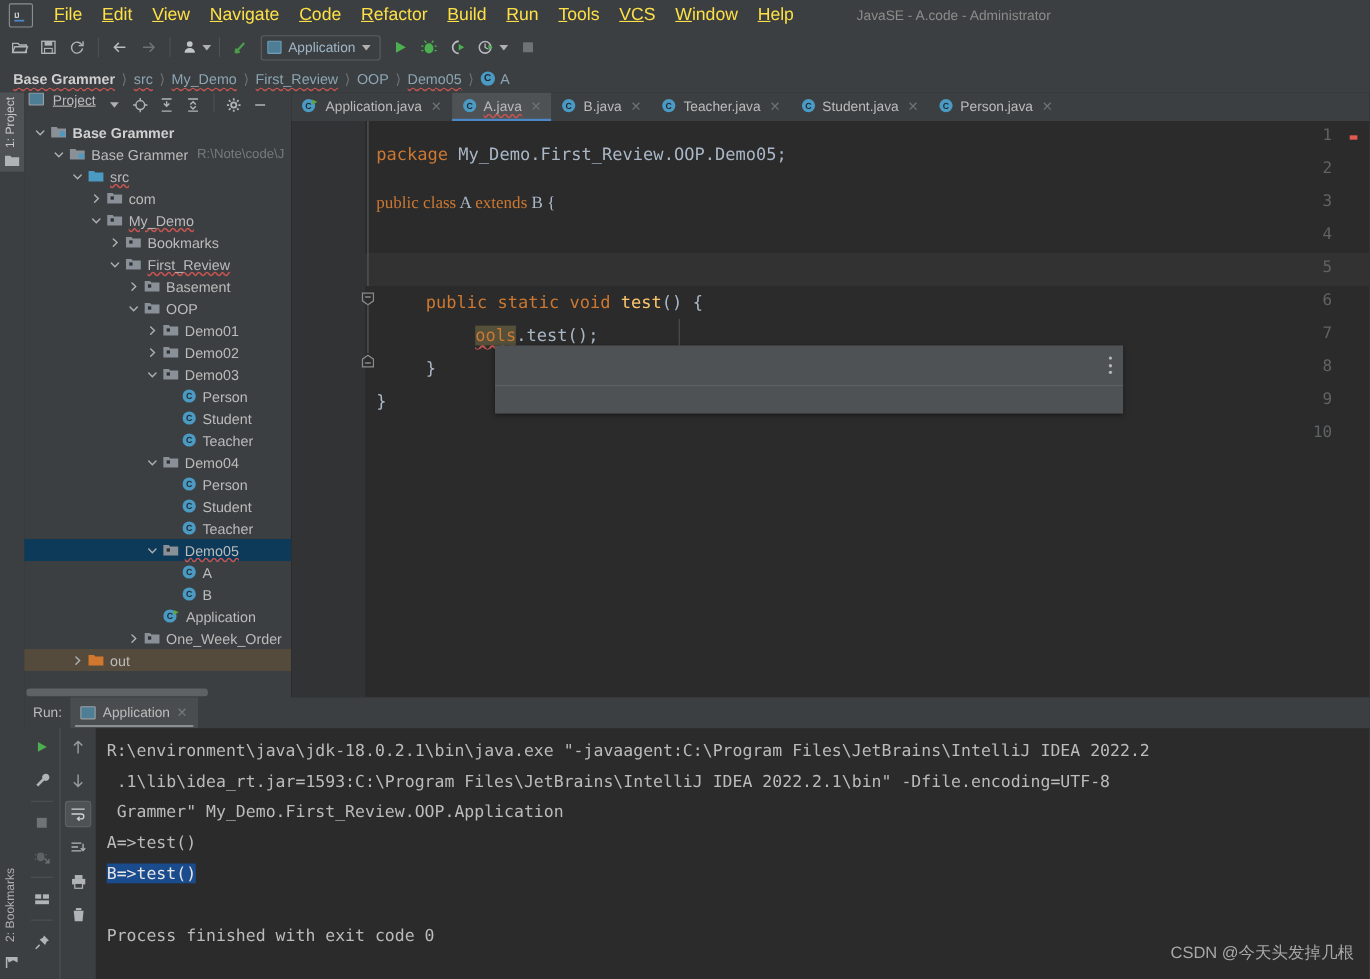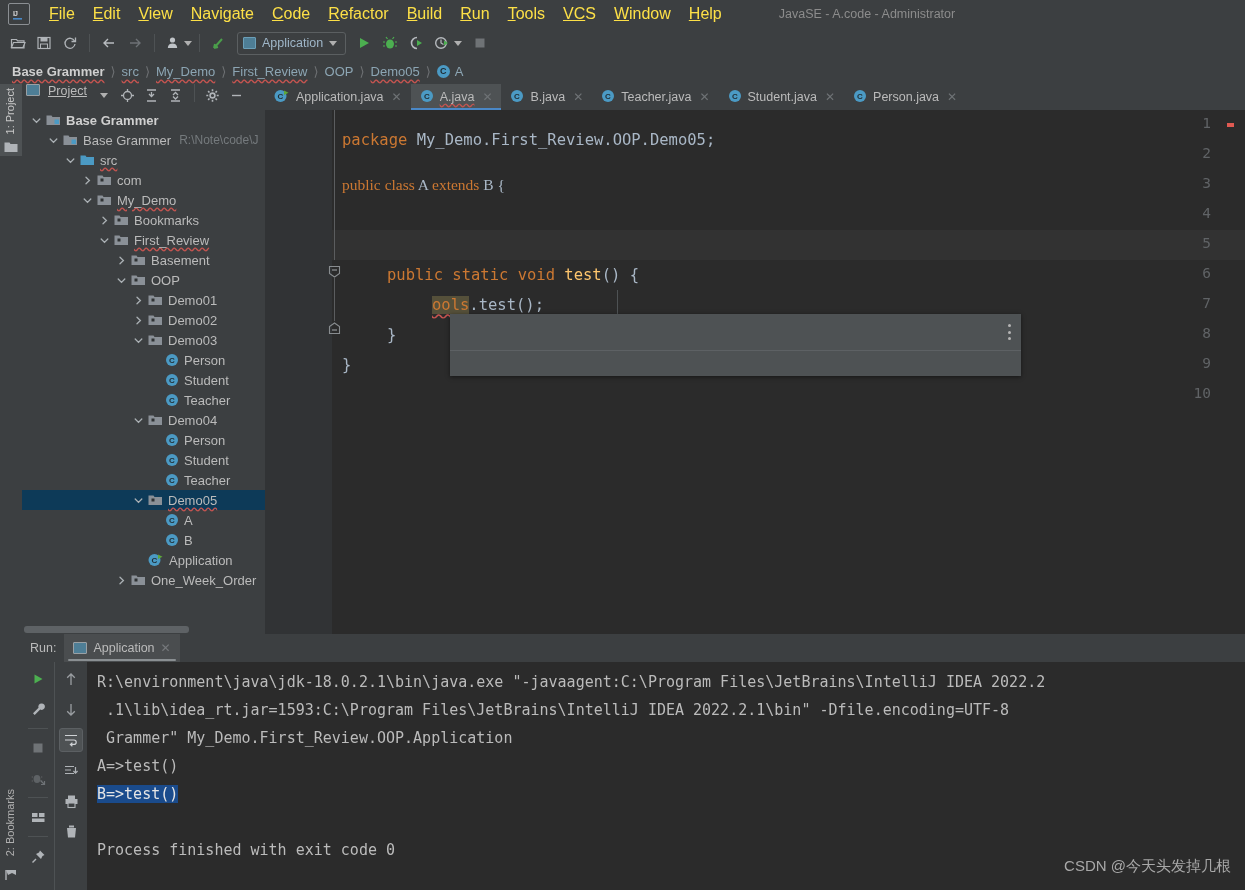--- a/index.html
+++ b/index.html
@@ -804,20 +804,34 @@
             </svg>
           </span>
           <span class="ico" style="margin-left: 4px;">
             <svg width="15" height="14" viewBox="0 0 15 14">
               <path d="M0.5 2.5h5l1 1.4H14v8H0.5z" fill="#8a9097"></path>
               <rect x="3.5" y="5.5" width="3" height="3" fill="#2f3234"></rect>
             </svg>
           </span>
           <span class="tlabel">One_Week_Order</span>
         </div>
+        <div class="trow out">
+          <span style="display: inline-block; width: 42px;"></span>
+          <span class="tarrow">
+            <svg width="11" height="11" viewBox="0 0 11 11">
+              <path d="M4 2.2L7.4 5.5 4 8.8" fill="none" stroke="#aab0b4" stroke-width="1.3" stroke-linecap="round"></path>
+            </svg>
+          </span>
+          <span class="ico" style="margin-left: 4px;">
+            <svg width="15" height="14" viewBox="0 0 15 14">
+              <path d="M0.5 2.5h5l1 1.4H14v8H0.5z" fill="#d1782e"></path>
+            </svg>
+          </span>
+          <span class="tlabel">out</span>
+        </div>
       </div>
     <div class="tree-hscroll">
       <div class="thumb"></div>
     </div>
   </div>
 
   <div class="editor-wrap">
     <div class="tabbar" id="tabbar">
         <div class="etab">
           <span><svg width="16" height="14" viewBox="0 0 16 14">

